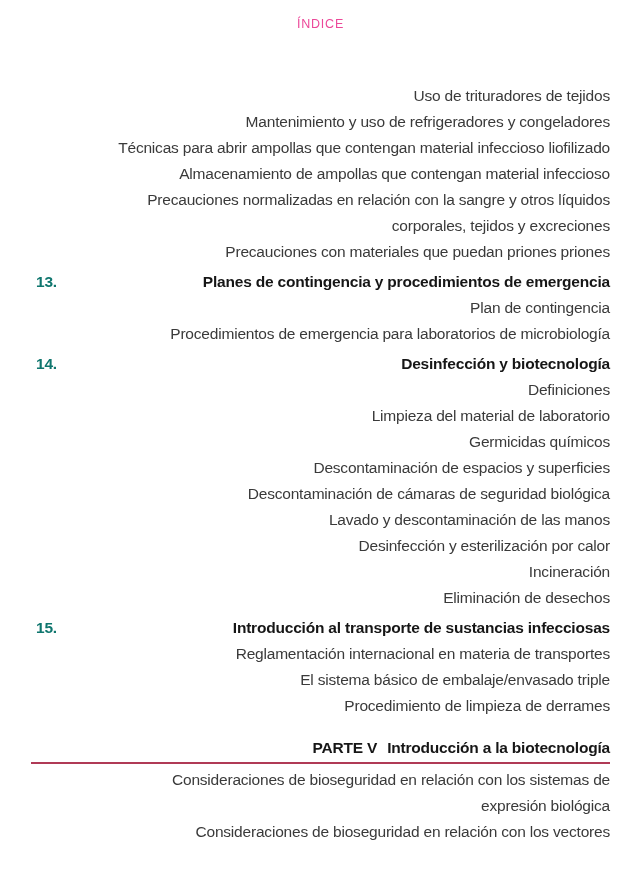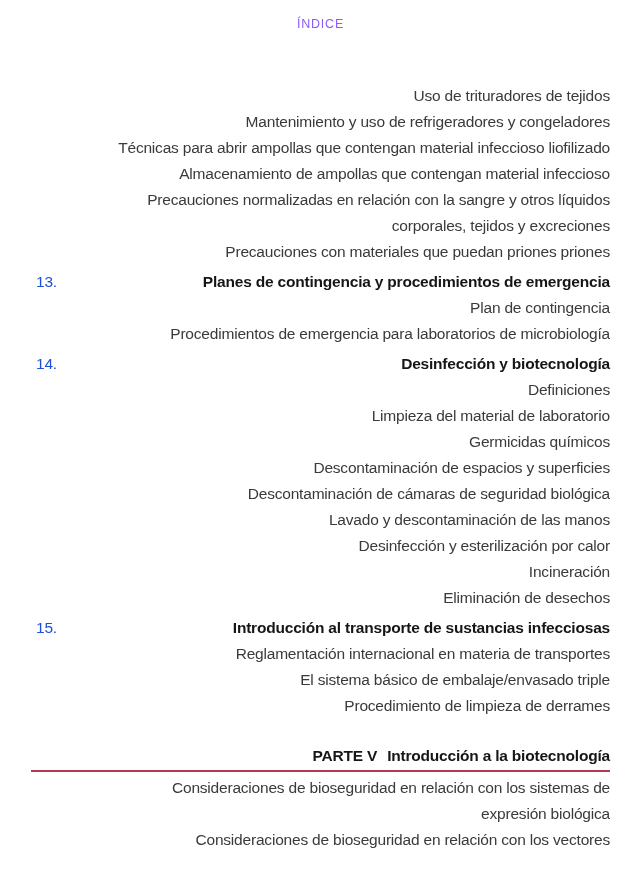--- a/index.html
+++ b/index.html
@@ -16,21 +16,21 @@
     font-family: "Liberation Sans", sans-serif;
   }
   .running-head {
     position: absolute;
     top: 17px;
     left: 31px;
     width: 579px;
     text-align: center;
     font-size: 12.5px;
     letter-spacing: 0.8px;
-    color: #8b5cf6;
+    color: #ec4899;
   }
   .toc {
     position: absolute;
     top: 83px;
     left: 31px;
     width: 579px;
     color: #3a3a3a;
     text-align: right;
   }
   .entry {
@@ -38,34 +38,34 @@
     padding-left: 35px;
     font-size: 15.5px;
     line-height: 26px;
     letter-spacing: -0.2px;
     white-space: nowrap;
   }
   .entry .num {
     position: absolute;
     left: 5px;
     top: 0;
-    font-weight: normal;
-    color: #1d4ed8;
+    font-weight: bold;
+    color: #0f766e;
   }
   .entry.chapter {
     font-weight: bold;
     color: #161616;
     margin-top: 4px;
   }
   .entry .wrap {
     padding-left: 16px;
     white-space: nowrap;
   }
   .part-heading {
-    margin-top: 24px;
+    margin-top: 16px;
     font-size: 15.5px;
     line-height: 26px;
     letter-spacing: -0.2px;
     font-weight: bold;
     color: #161616;
     white-space: nowrap;
   }
   .part-label {
     margin-right: 10px;
   }

